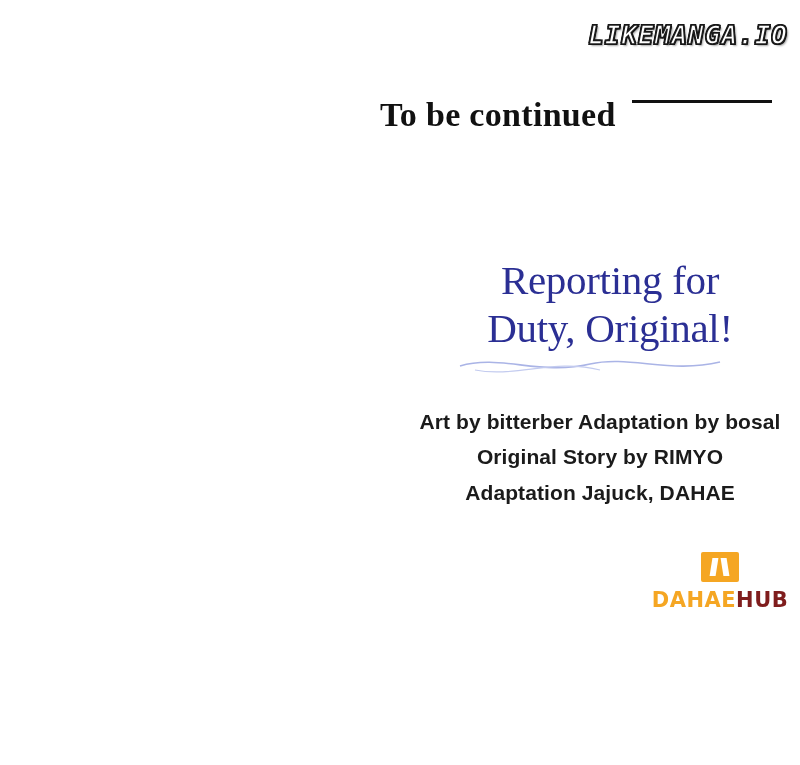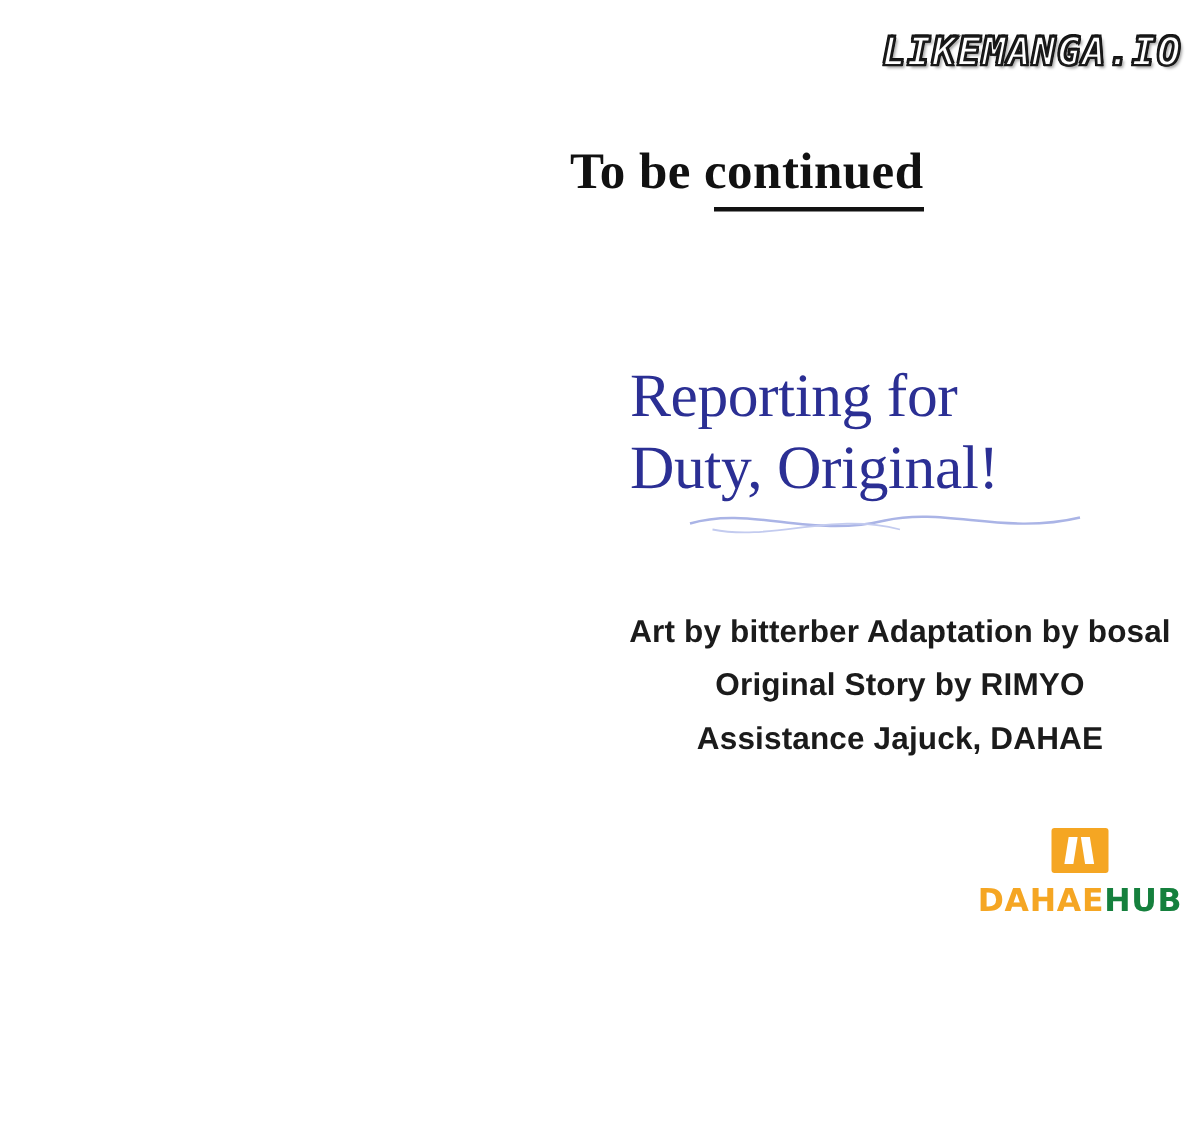--- a/index.html
+++ b/index.html
@@ -41,46 +41,45 @@
        2px 2px 2px rgba(0,0,0,0.35);
     white-space: nowrap;
   }
 
   
   .tbc-wrap {
     position: absolute;
     top: 96px;
     left: 380px;
     display: flex;
-    align-items: flex-end;
-    flex-direction: column;
+    align-items: flex-start;
   }
   .tbc-text {
     font-family: "Liberation Serif", serif;
     font-size: 34px;
     font-weight: 700;
     color: #111111;
     white-space: nowrap;
     letter-spacing: 0.3px;
   }
   .tbc-rule {
     height: 3px;
     width: 140px;
     background: #111111;
     margin-left: 16px;
     margin-top: 4px;
   }
 
   
   .title-block {
     position: absolute;
-    top: 239px;
+    top: 256px;
     left: 420px;
     width: 380px;
-    text-align: left;
+    text-align: center;
   }
   .title-line {
     font-family: "Liberation Serif", serif;
     font-size: 41px;
     line-height: 1.18;
     color: #2b2f94;
     font-weight: 500;
     letter-spacing: -0.3px;
     white-space: nowrap;
   }
@@ -139,21 +138,21 @@
   .logo-mark .pg-r { left: 21px; transform: skewX(9deg); }
 
   .logo-text {
     font-family: "DejaVu Sans", sans-serif;
     font-size: 21px;
     font-weight: bold;
     letter-spacing: 0.5px;
     white-space: nowrap;
   }
   .logo-text .m-story { color: #f5a623; }
-  .logo-text .hub { color: #15803d; }
+  .logo-text .hub { color: #7f1d1d; }
 </style>
 </head>
 <body>
 
 <div class="page">
 
   <div class="watermark">LIKEMANGA.IO</div>
 
   <div class="tbc-wrap">
     <div class="tbc-text">To be continued</div>
@@ -165,21 +164,21 @@
     <div class="title-line">Duty, Original!</div>
     <svg class="flourish" viewBox="0 0 380 26">
       <path d="M40 14 C 80 2, 120 24, 170 12 C 210 3, 250 22, 300 10" fill="none" stroke="#aab4e6" stroke-width="1.6"></path>
       <path d="M55 18 C 95 26, 135 6, 180 18" fill="none" stroke="#c3cbef" stroke-width="1.2"></path>
     </svg>
   </div>
 
   <div class="credits">
     <div class="credit-line">Art by bitterber Adaptation by bosal</div>
     <div class="credit-line">Original Story by RIMYO</div>
-    <div class="credit-line">Assistance Jajuck, DAHAE</div>
+    <div class="credit-line">Adaptation Jajuck, DAHAE</div>
   </div>
 
   <div class="logo-block">
     <div class="logo-mark">
       <span class="pg-l"></span>
       <span class="pg-r"></span>
     </div>
     <div class="logo-text">
       <span class="m-story">DAHAE</span><span class="hub">HUB</span>
     </div>

